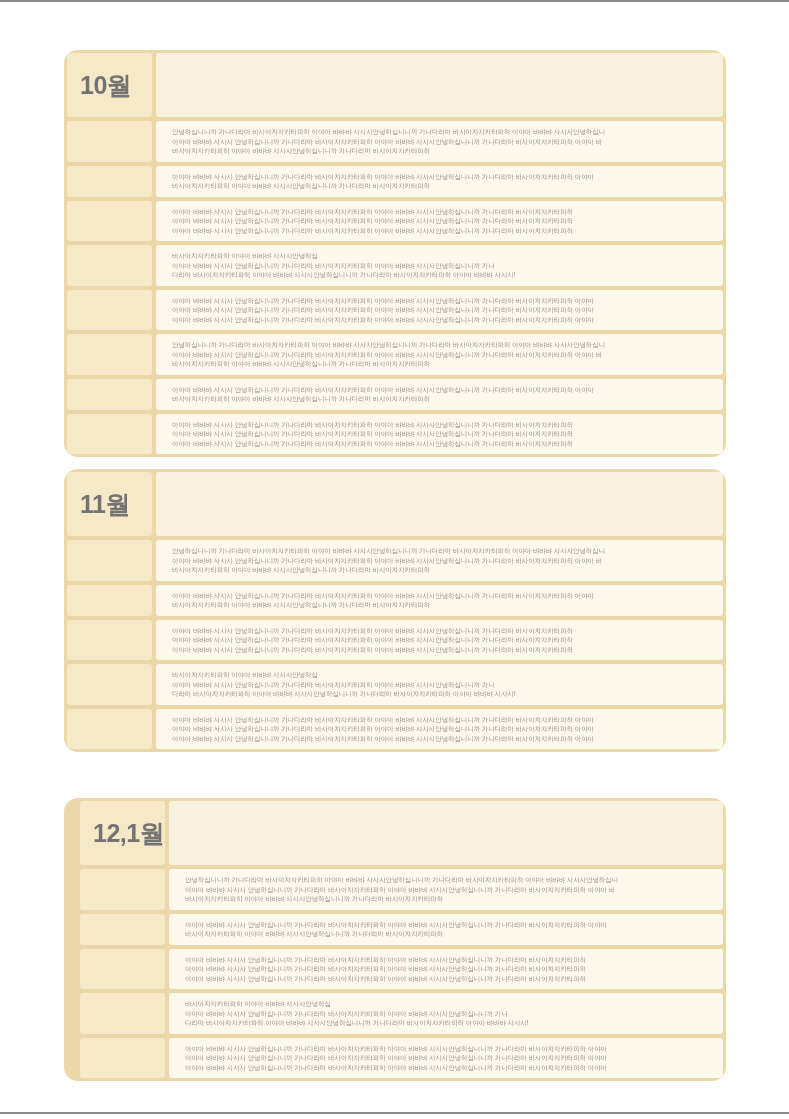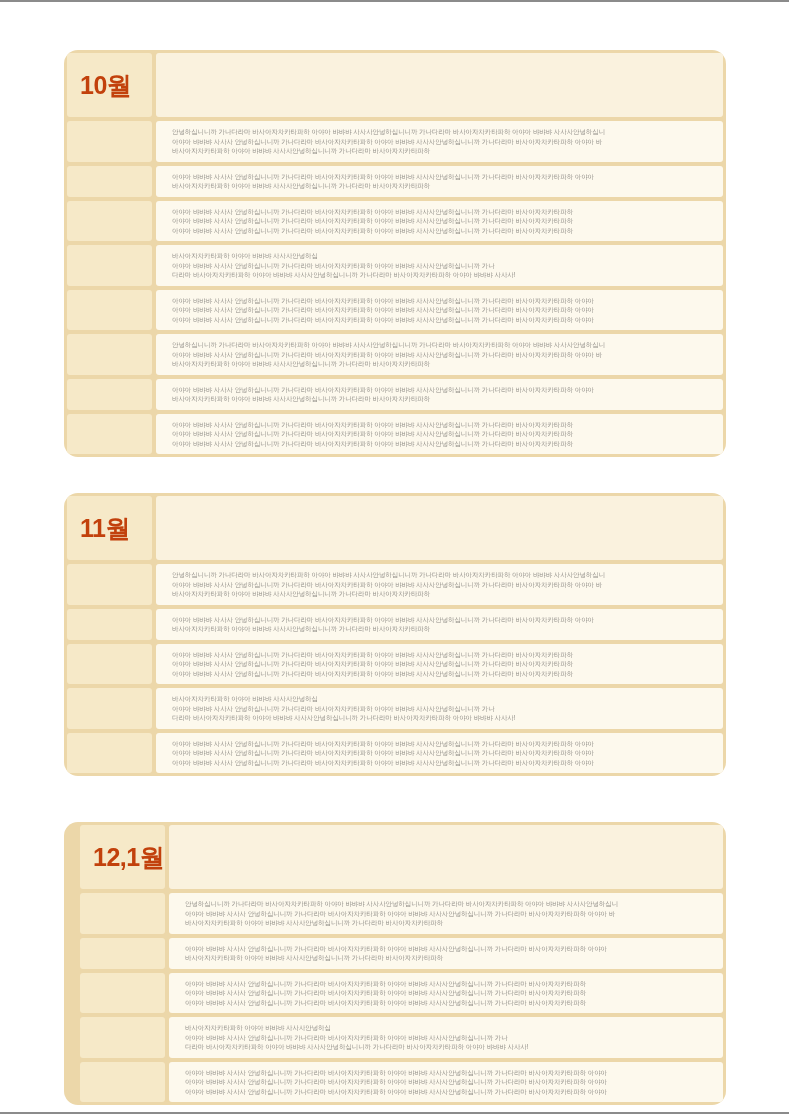--- a/index.html
+++ b/index.html
@@ -30,21 +30,21 @@
     margin-left: 64px;
     background: #ecd7a9;            
     border-radius: 14px;
     padding: 3px;
     display: flex;
     flex-direction: column;
     gap: 4px;
     overflow: hidden;
   }
   .month-section.first  { margin-top: 50px; }
-  .month-section.gap-sm { margin-top: 36px; }
+  .month-section.gap-sm { margin-top: 12px; }
   .month-section.gap-lg { margin-top: 46px; padding-left: 16px; }
 
   .t-row { display: flex; gap: 4px; }
 
   .cell-left {
     flex: 0 0 85px;
     background: #f6e9c8;
     border-radius: 3px;
     display: flex;
     align-items: center;
@@ -53,21 +53,21 @@
     flex: 1 1 auto;
     border-radius: 3px;
   }
 
   .t-row.header-row { min-height: 64px; }
   .t-row.header-row .cell-right { background: #faf2de; }
 
   .month-title {
     font-size: 25px;
     font-weight: 800;
-    color: #c2410c;
+    color: #737373;
     padding-left: 13px;
     letter-spacing: -0.5px;
     white-space: nowrap;
   }
 
   .t-row.content-row .cell-right {
     background: #fdf9ed;
     padding: 6px 16px;
     display: flex;
     flex-direction: column;

